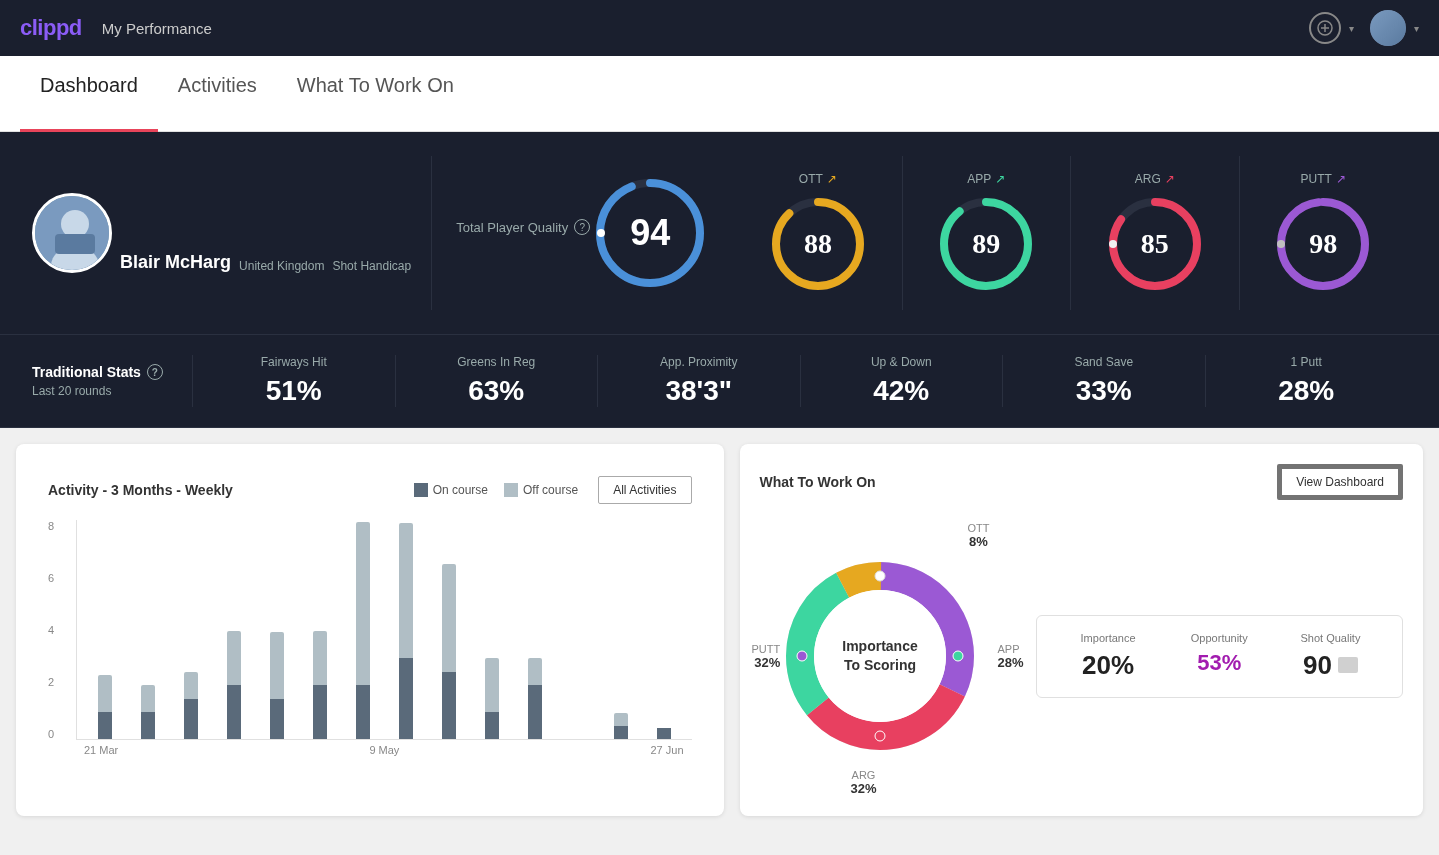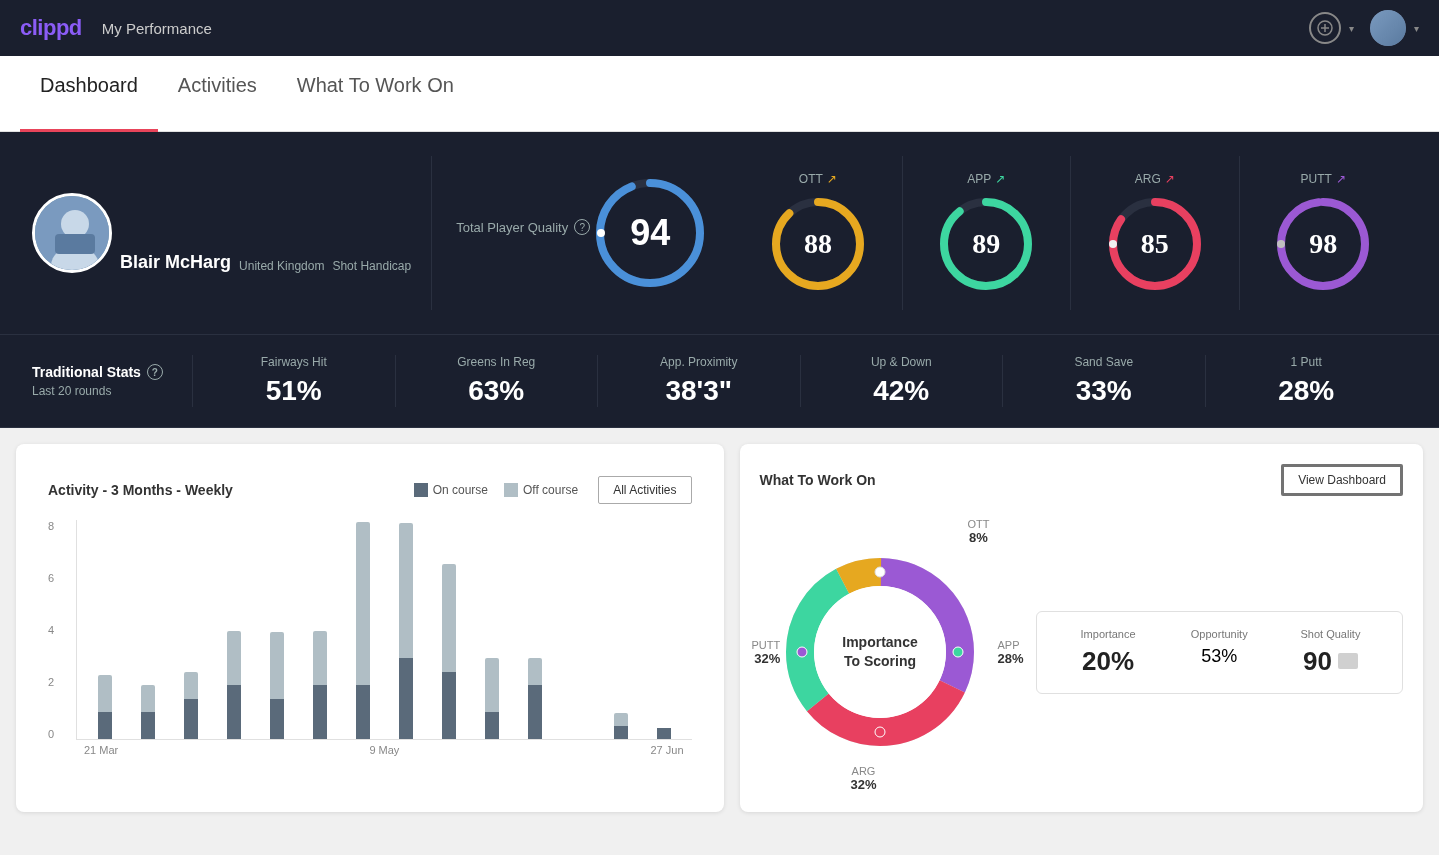--- a/index.html
+++ b/index.html
@@ -118,21 +118,21 @@
 
     
     .work-on-card {
       flex: 1;
       background: #fff;
       border-radius: 8px;
       padding: 20px;
       box-shadow: 0 1px 4px rgba(0,0,0,0.1);
       min-height: 340px;
     }
-    .view-dashboard-btn { border: 3px solid #737373; padding: 6px 14px; font-size: 12px; color: #333; background: #fff; cursor: pointer; border-radius: 2px; }
+    .view-dashboard-btn { border: 5px solid #737373; padding: 6px 14px; font-size: 12px; color: #333; background: #fff; cursor: pointer; border-radius: 2px; }
 
     .help-icon { width: 16px; height: 16px; border-radius: 50%; border: 1px solid #9aa; display: flex; align-items: center; justify-content: center; font-size: 10px; color: #9aa; cursor: pointer; }
   </style>
 </head>
 <body>
 
 <div class="header">
   <div class="header-left">
     <div class="logo">
       <span class="logo-text">clippd</span>
@@ -441,21 +441,21 @@
 
       <div style="flex:1">
         <div style="border:1px solid #e0e0e0;border-radius:6px;padding:16px">
           <div style="display:flex;gap:0">
             <div style="flex:1;text-align:center">
               <div style="font-size:11px;color:#777;margin-bottom:6px">Importance</div>
               <div style="font-size:26px;font-weight:700;color:#222">20%</div>
             </div>
             <div style="flex:1;text-align:center">
               <div style="font-size:11px;color:#777;margin-bottom:6px">Opportunity</div>
-              <div style="font-size:18px;font-weight:400;color:#000000">53%</div>
+              <div style="font-size:22px;font-weight:700;color:#a21caf">53%</div>
             </div>
             <div style="flex:1;text-align:center">
               <div style="font-size:11px;color:#777;margin-bottom:6px">Shot Quality</div>
               <div style="display:flex;align-items:center;justify-content:center;gap:6px">
                 <span style="font-size:26px;font-weight:700;color:#222">90</span>
                 <div style="width:20px;height:16px;background:#d0d0d0;border-radius:2px"></div>
               </div>
             </div>
           </div>
         </div>

